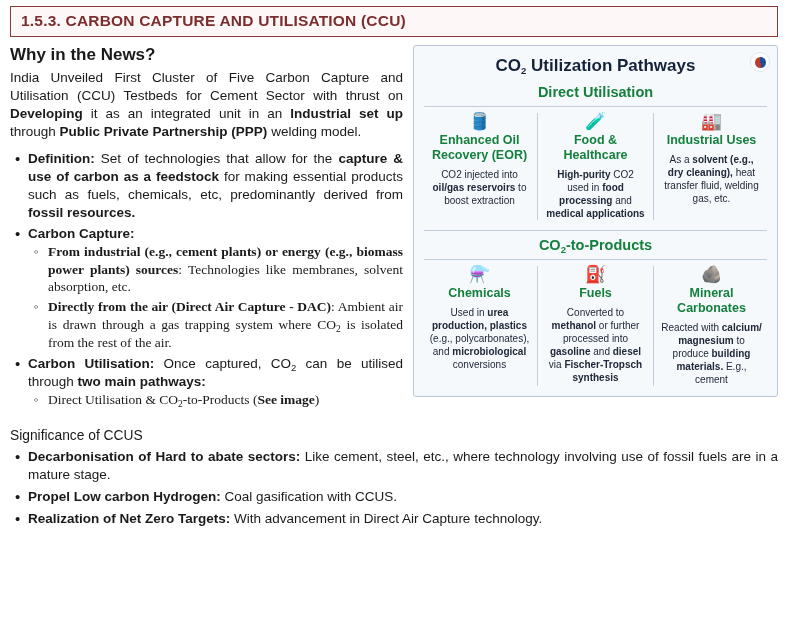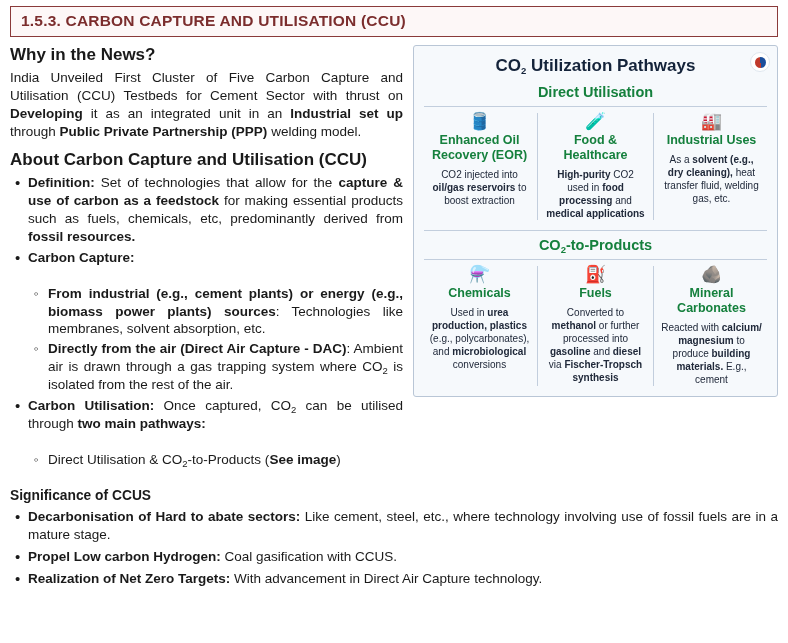--- a/index.html
+++ b/index.html
@@ -36,21 +36,21 @@
 
   h3.sec { font-size: 17px; font-weight: bold; margin: 0 0 4px 0; }
   p.para { margin: 0 0 9px 0; text-align: justify; line-height: 1.33; }
   b { font-weight: bold; }
 
   ul.l1 { margin: 0 0 0 0; padding-left: 18px; list-style: none; }
   ul.l1 > li { position: relative; margin-bottom: 3px; line-height: 1.33; text-align: justify; }
   ul.l1 > li::before {
     content: "\2022"; position: absolute; left: -13px; top: -1px; font-size: 15px;
   }
-  ul.l2 { margin: 18px 0 2px 0; padding-left: 20px; list-style: none; }
+  ul.l2 { margin: 0 0 2px 0; padding-left: 20px; list-style: none; font-family: Liberation Serif, serif; }
   ul.l2 > li { position: relative; margin-bottom: 2px; line-height: 1.33; text-align: justify; }
   ul.l2 > li::before {
     content: "\25E6"; position: absolute; left: -14px; top: 0px; font-size: 13px;
   }
 
   sub { font-size: 9.5px; vertical-align: baseline; position: relative; bottom: -3px; }
 
   
   .info-box {
     border: 1px solid #b9c6d6;
@@ -78,41 +78,40 @@
   .hr-line { border-top: 1px solid #c2cedd; margin: 6px 2px; }
   .grid3 { display: flex; gap: 0; }
   .cell { flex: 1; padding: 0 7px; text-align: center; }
   .cell + .cell { border-left: 1px solid #c2cedd; }
   .cell .icon { font-size: 17px; line-height: 1; margin-bottom: 3px; display:block; }
   .cell .head { font-weight: bold; font-size: 12.5px; color: #15803d; margin-bottom: 5px; line-height:1.2;}
   .cell .body { font-size: 10px; line-height: 1.3; color: #20293a; }
 
   
   .sig { margin-top: 10px; }
-  .sig h3 { font-size: 13.8px; font-weight: bold; margin: 16px 0 5px 0; }
+  .sig h3 { font-size: 13.8px; font-weight: normal; margin: 16px 0 5px 0; }
   .sig ul.l1 > li { margin-bottom: 4px; }
 </style>
 </head>
 <body>
 
 <div class="page">
 
   <div class="title-bar">
     <span class="title-text">1.5.3. CARBON CAPTURE AND UTILISATION (CCU)</span>
   </div>
 
   <div class="cols">
 
     <div class="col-left">
 
       <h3 class="sec">Why in the News?</h3>
 
       <p class="para"><span>India Unveiled First Cluster of Five Carbon Capture and Utilisation (CCU) Testbeds for Cement Sector with thrust on </span><b>Developing</b><span> it as an integrated unit in an </span><b>Industrial set up</b><span> through </span><b>Public Private Partnership (PPP)</b><span> welding model.</span></p>
 
-      <h3 class="sec">About Carbon Capture and Utilisation (CCU)</h3>
 
       <ul class="l1">
         <li><b>Definition:</b><span> Set of technologies that allow for the </span><b>capture &amp; use of carbon as a feedstock</b><span> for making essential products such as fuels, chemicals, etc, predominantly derived from </span><b>fossil resources.</b></li>
 
         <li><b>Carbon Capture:</b>
           <ul class="l2">
             <li><b>From industrial (e.g., cement plants) or energy (e.g., biomass power plants) sources</b><span>: Technologies like membranes, solvent absorption, etc.</span></li>
             <li><b>Directly from the air (Direct Air Capture - DAC)</b><span>: Ambient air is drawn through a gas trapping system where CO</span><sub>2</sub><span> is isolated from the rest of the air.</span></li>
           </ul>
         </li>

